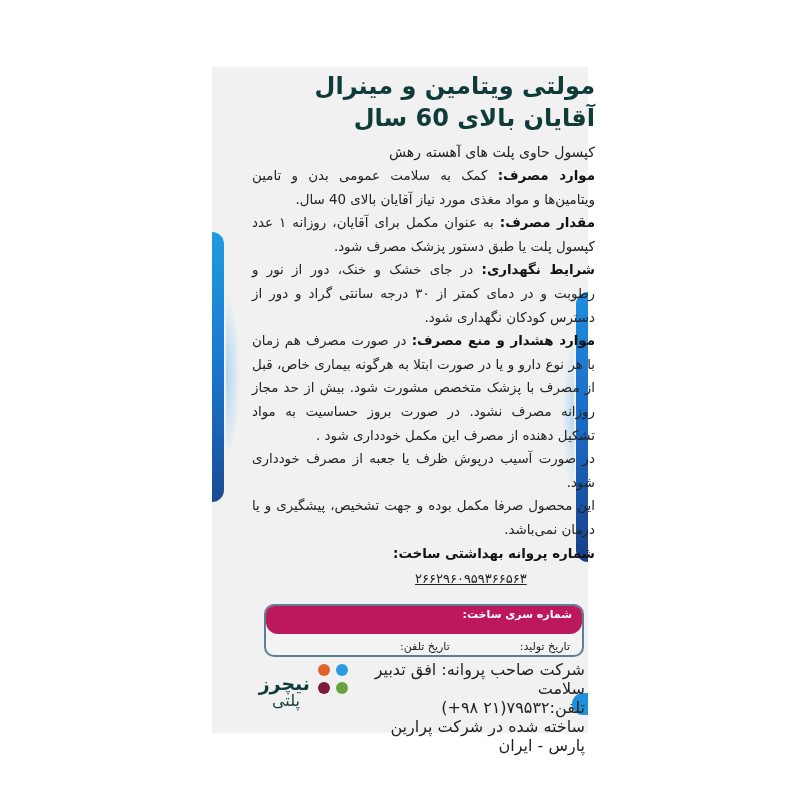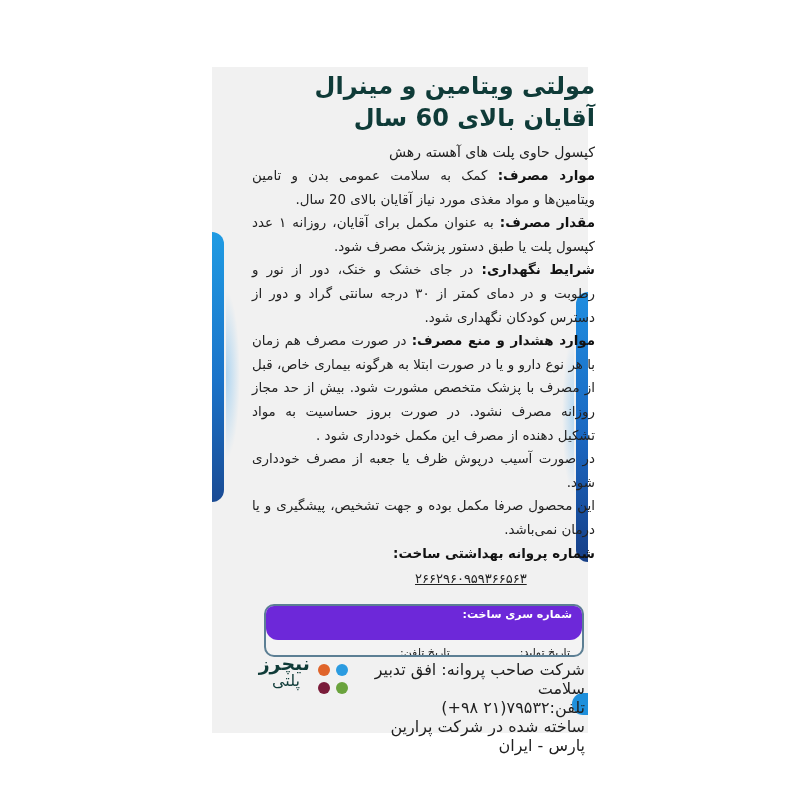--- a/index.html
+++ b/index.html
@@ -46,32 +46,32 @@
   .label { font-weight:bold; color:#111; }
   .license-number { font-size:13px; line-height:24px; padding-right:0; margin-top:2px; letter-spacing:0.5px; text-align:right; padding-left:0; }
   .license-number span { display:inline-block; margin-right:0; }
 
   .batch-box {
     position:absolute; left:264px; top:604px; width:316px; height:49px;
     border:2px solid #5c7f94; border-radius:10px; background:#f3f3f3; overflow:hidden;
     direction:rtl;
   }
   .batch-header {
-    background:#6d28d9; color:#fff; font-size:11px; font-weight:bold; height:34px; line-height:18px;
+    background:#be185d; color:#fff; font-size:11px; font-weight:bold; height:28px; line-height:18px;
     padding-right:10px; border-bottom-left-radius:12px; border-bottom-right-radius:12px;
   }
   .batch-row { font-size:11px; line-height:26px; padding-right:12px; display:flex; gap:70px; color:#222; }
 
   .footer {
     position:absolute; left:370px; top:660px; width:215px; direction:rtl; 
     font-size:16px; line-height:19px; font-weight:normal; color:#1f1f1f;
   }
   .brand-dots { position:absolute; left:310px; top:664px; width:40px; height:40px; }
   .dot { position:absolute; width:12px; height:12px; border-radius:50%; }
-  .brand-logo { position:absolute; left:262px; top:652px; width:48px; direction:rtl; text-align:center; }
+  .brand-logo { position:absolute; left:262px; top:672px; width:48px; direction:rtl; text-align:center; }
   .brand-name { font-size:19px; font-weight:bold; color:#0f3b38; line-height:22px; }
   .brand-sub { font-size:16px; color:#0f3b38; line-height:13px; }
 </style>
 </head>
 <body>
 
 <div class="panel"></div>
 <div class="side-bar-left"></div>
 <div class="side-glow-left"></div>
 <div class="side-bar-right"></div>
@@ -79,21 +79,21 @@
 <div class="side-dot-right"></div>
 
 <div class="content">
   <h1 class="title">
     <div>مولتی ویتامین و مینرال</div>
     <div>آقایان بالای 60 سال</div>
   </h1>
   <div class="subtitle">کپسول حاوی پلت های آهسته رهش</div>
 
   <div class="body-text">
-    <p><span class="label">موارد مصرف:</span><span> کمک به سلامت عمومی بدن و تامین ویتامین‌ها و مواد مغذی مورد نیاز آقایان بالای 20 سال.</span></p>
+    <p><span class="label">موارد مصرف:</span><span> کمک به سلامت عمومی بدن و تامین ویتامین‌ها و مواد مغذی مورد نیاز آقایان بالای 40 سال.</span></p>
     <p><span class="label">مقدار مصرف:</span><span> به عنوان مکمل برای آقایان، روزانه ۱ عدد کپسول پلت یا طبق دستور پزشک مصرف شود.</span></p>
     <p><span class="label">شرایط نگهداری:</span><span> در جای خشک و خنک، دور از نور و رطوبت و در دمای کمتر از ۳۰ درجه سانتی گراد و دور از دسترس کودکان نگهداری شود.</span></p>
     <p><span class="label">موارد هشدار و منع مصرف:</span><span> در صورت مصرف هم زمان با هر نوع دارو و یا در صورت ابتلا به هرگونه بیماری خاص، قبل از مصرف با پزشک متخصص مشورت شود. بیش از حد مجاز روزانه مصرف نشود. در صورت بروز حساسیت به مواد تشکیل دهنده از مصرف این مکمل خودداری شود .</span></p>
     <p>در صورت آسیب درپوش ظرف یا جعبه از مصرف خودداری شود.</p>
     <p>این محصول صرفا مکمل بوده و جهت تشخیص، پیشگیری و یا درمان نمی‌باشد.</p>
     <p class="label">شماره پروانه بهداشتی ساخت:</p>
   </div>
   <div class="license-number"><span style="margin-right:0;padding-right:0;direction:ltr;display:inline-block;width:180px;text-align:left;text-decoration:underline;">۲۶۶۲۹۶۰۹۵۹۳۶۶۵۶۳</span></div>
 </div>
 

